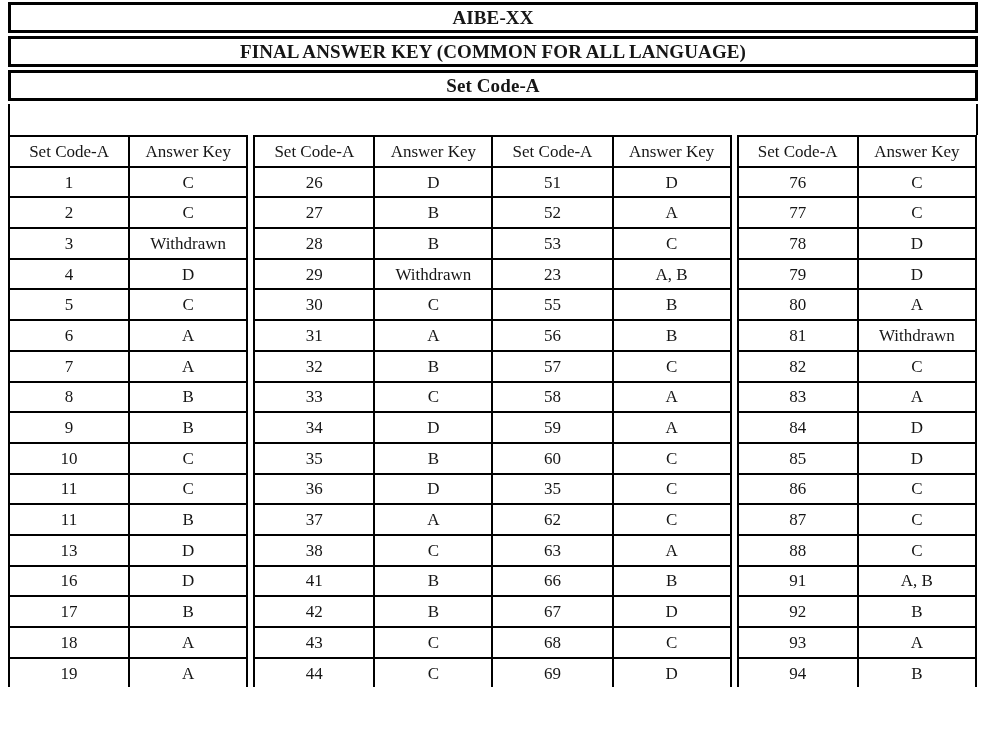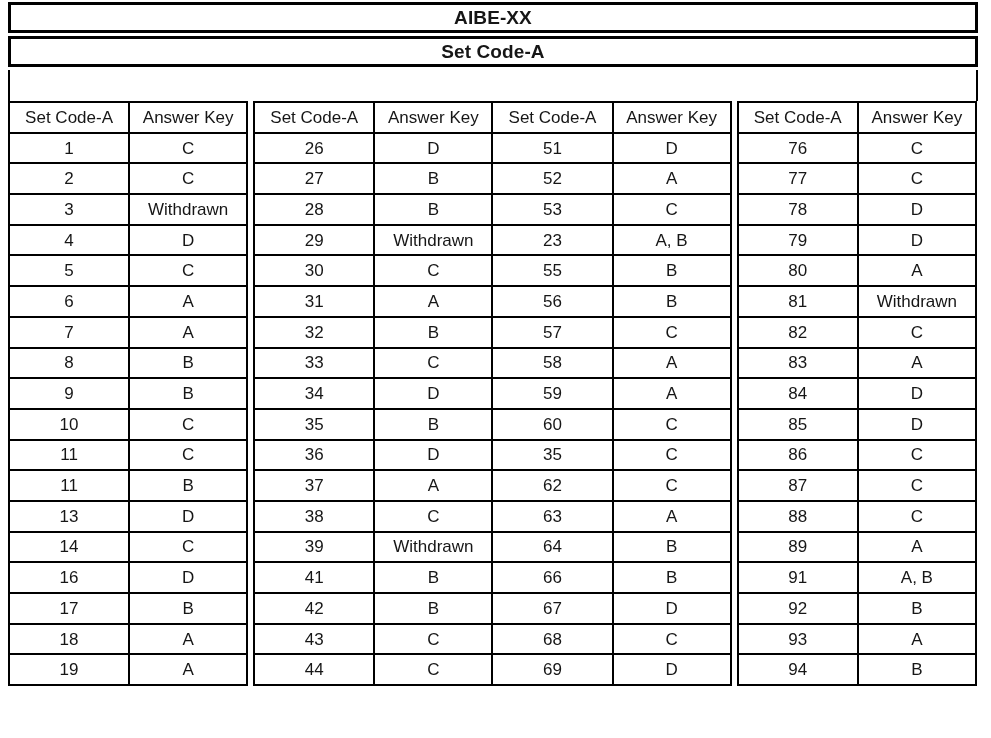--- a/index.html
+++ b/index.html
@@ -8,20 +8,21 @@
     width: 991px; height: 738px; overflow: hidden;
     background: #ffffff;
     font-family: "Liberation Sans", sans-serif;
     color: #161616;
   }
   .page {
     position: relative;
     width: 991px; height: 687px;
     overflow: hidden;
     padding: 2px 0 0 8px;
+    font-family: Liberation Serif, serif;
   }
   .content { width: 970px; }
 
   
   .title-box {
     width: 100%;
     height: 31px;
     border: 3px solid #000;
     margin-bottom: 3px;
     display: flex;
@@ -73,20 +74,23 @@
 </head>
 <body>
 
 <div class="page">
   <div class="content">
 
     <div class="title-box">
       <span>AIBE-XX</span>
     </div>
 
+    <div class="title-box">
+      <span>FINAL ANSWER KEY (COMMON FOR ALL LANGUAGE)</span>
+    </div>
 
     <div class="title-box">
       <span>Set Code-A</span>
     </div>
 
     <div class="gap-strip"></div>
 
     <table class="answer-key">
       <colgroup>
         <col class="q-col">
@@ -265,32 +269,20 @@
             <td class="spacer"></td>
             <td>38</td>
             <td>C</td>
             <td>63</td>
             <td>A</td>
             <td class="spacer"></td>
             <td>88</td>
             <td>C</td>
           </tr>
           <tr>
-            <td>14</td>
-            <td>C</td>
-            <td class="spacer"></td>
-            <td>39</td>
-            <td>Withdrawn</td>
-            <td>64</td>
-            <td>B</td>
-            <td class="spacer"></td>
-            <td>89</td>
-            <td>A</td>
-          </tr>
-          <tr>
             <td>16</td>
             <td>D</td>
             <td class="spacer"></td>
             <td>41</td>
             <td>B</td>
             <td>66</td>
             <td>B</td>
             <td class="spacer"></td>
             <td>91</td>
             <td>A, B</td>

